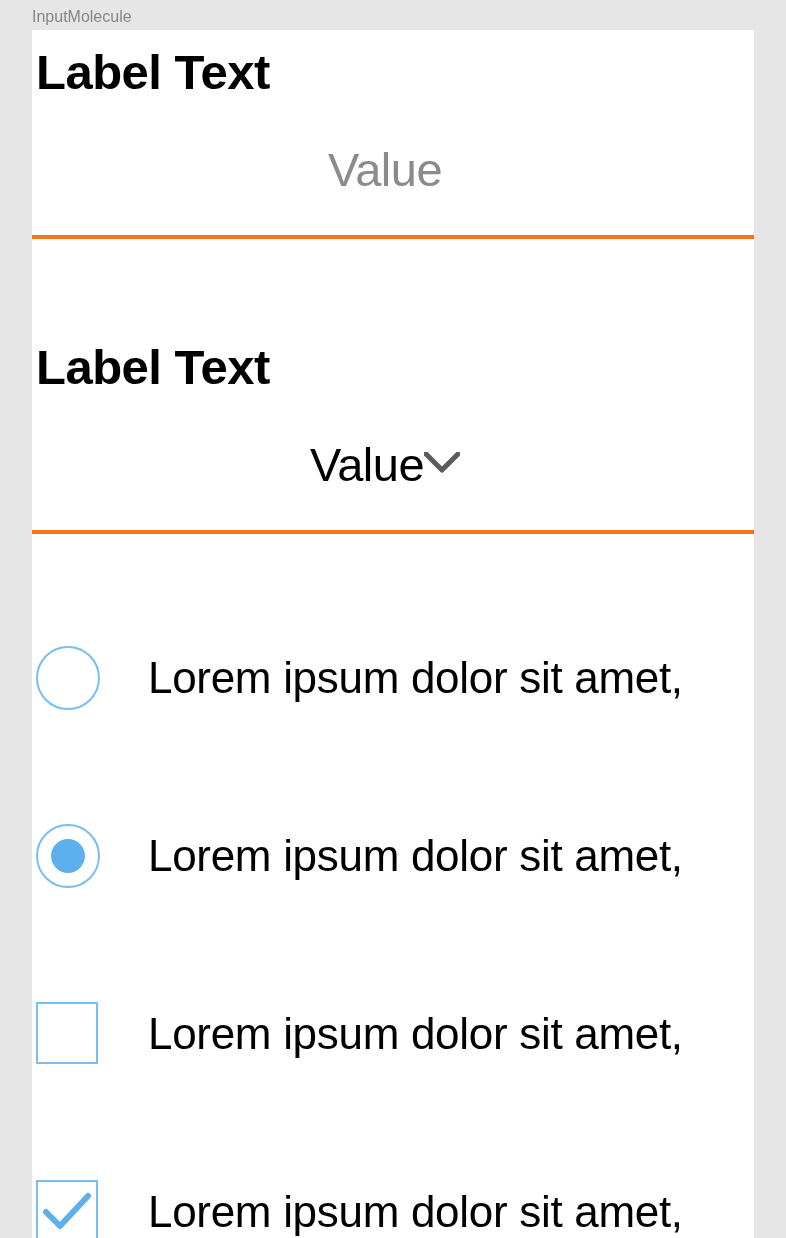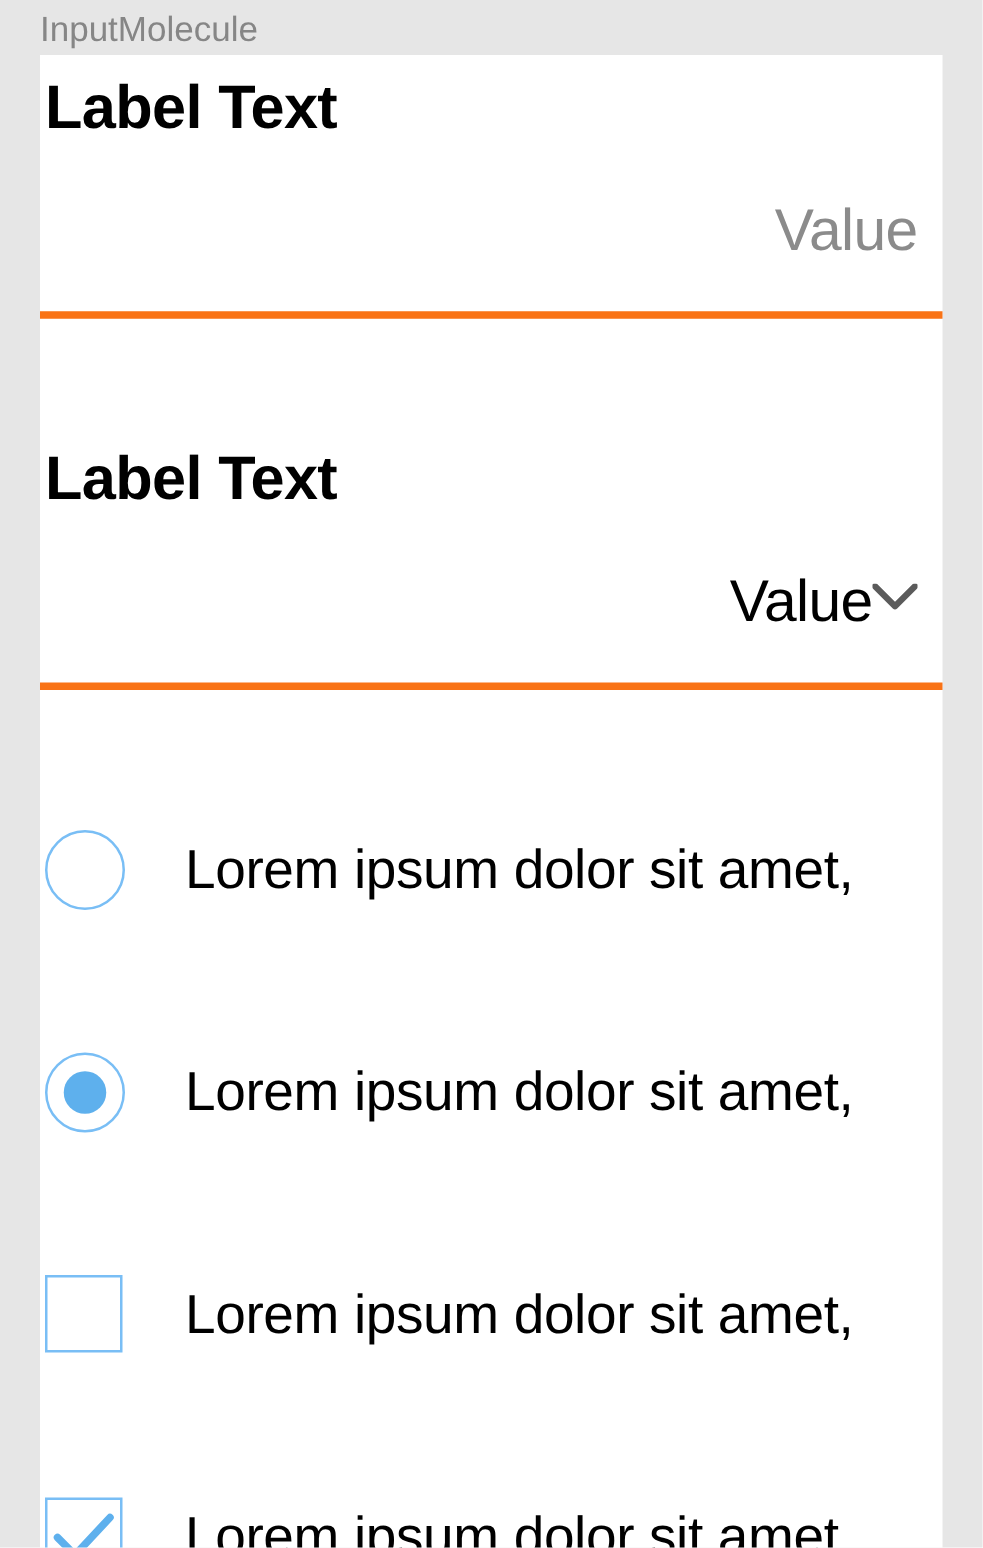--- a/index.html
+++ b/index.html
@@ -9,44 +9,44 @@
     }
     body {
       font-family: -apple-system, BlinkMacSystemFont, "Helvetica Neue", Helvetica, Arial, sans-serif;
       background: #e6e6e6;
       width: 786px;
       height: 1238px;
       overflow: hidden;
     }
     .component-title {
       color: #868686;
-      font-size: 28px;
+      font-size: 16px;
       padding: 8px 0 4px 32px;
       font-weight: 400;
     }
     .content {
       background: #ffffff;
       margin: 0 32px 0 32px;
     }
     .field-block {
       padding-bottom: 12px;
     }
     .label {
       font-size: 49px;
       font-weight: 700;
       color: #000000;
       padding: 14px 0 0 4px;
       letter-spacing: -0.5px;
     }
     .value-row {
       display: flex;
       align-items: center;
-      justify-content: flex-end;
+      justify-content: center;
       padding: 42px 20px 38px 4px;
-      border-bottom: 6px solid #f97316;
+      border-bottom: 4px solid #f97316;
     }
     .value-placeholder {
       font-size: 47px;
       font-weight: 400;
       color: #8b8b8b;
       letter-spacing: -0.5px;
     }
     .value-filled {
       font-size: 47px;
       font-weight: 400;

